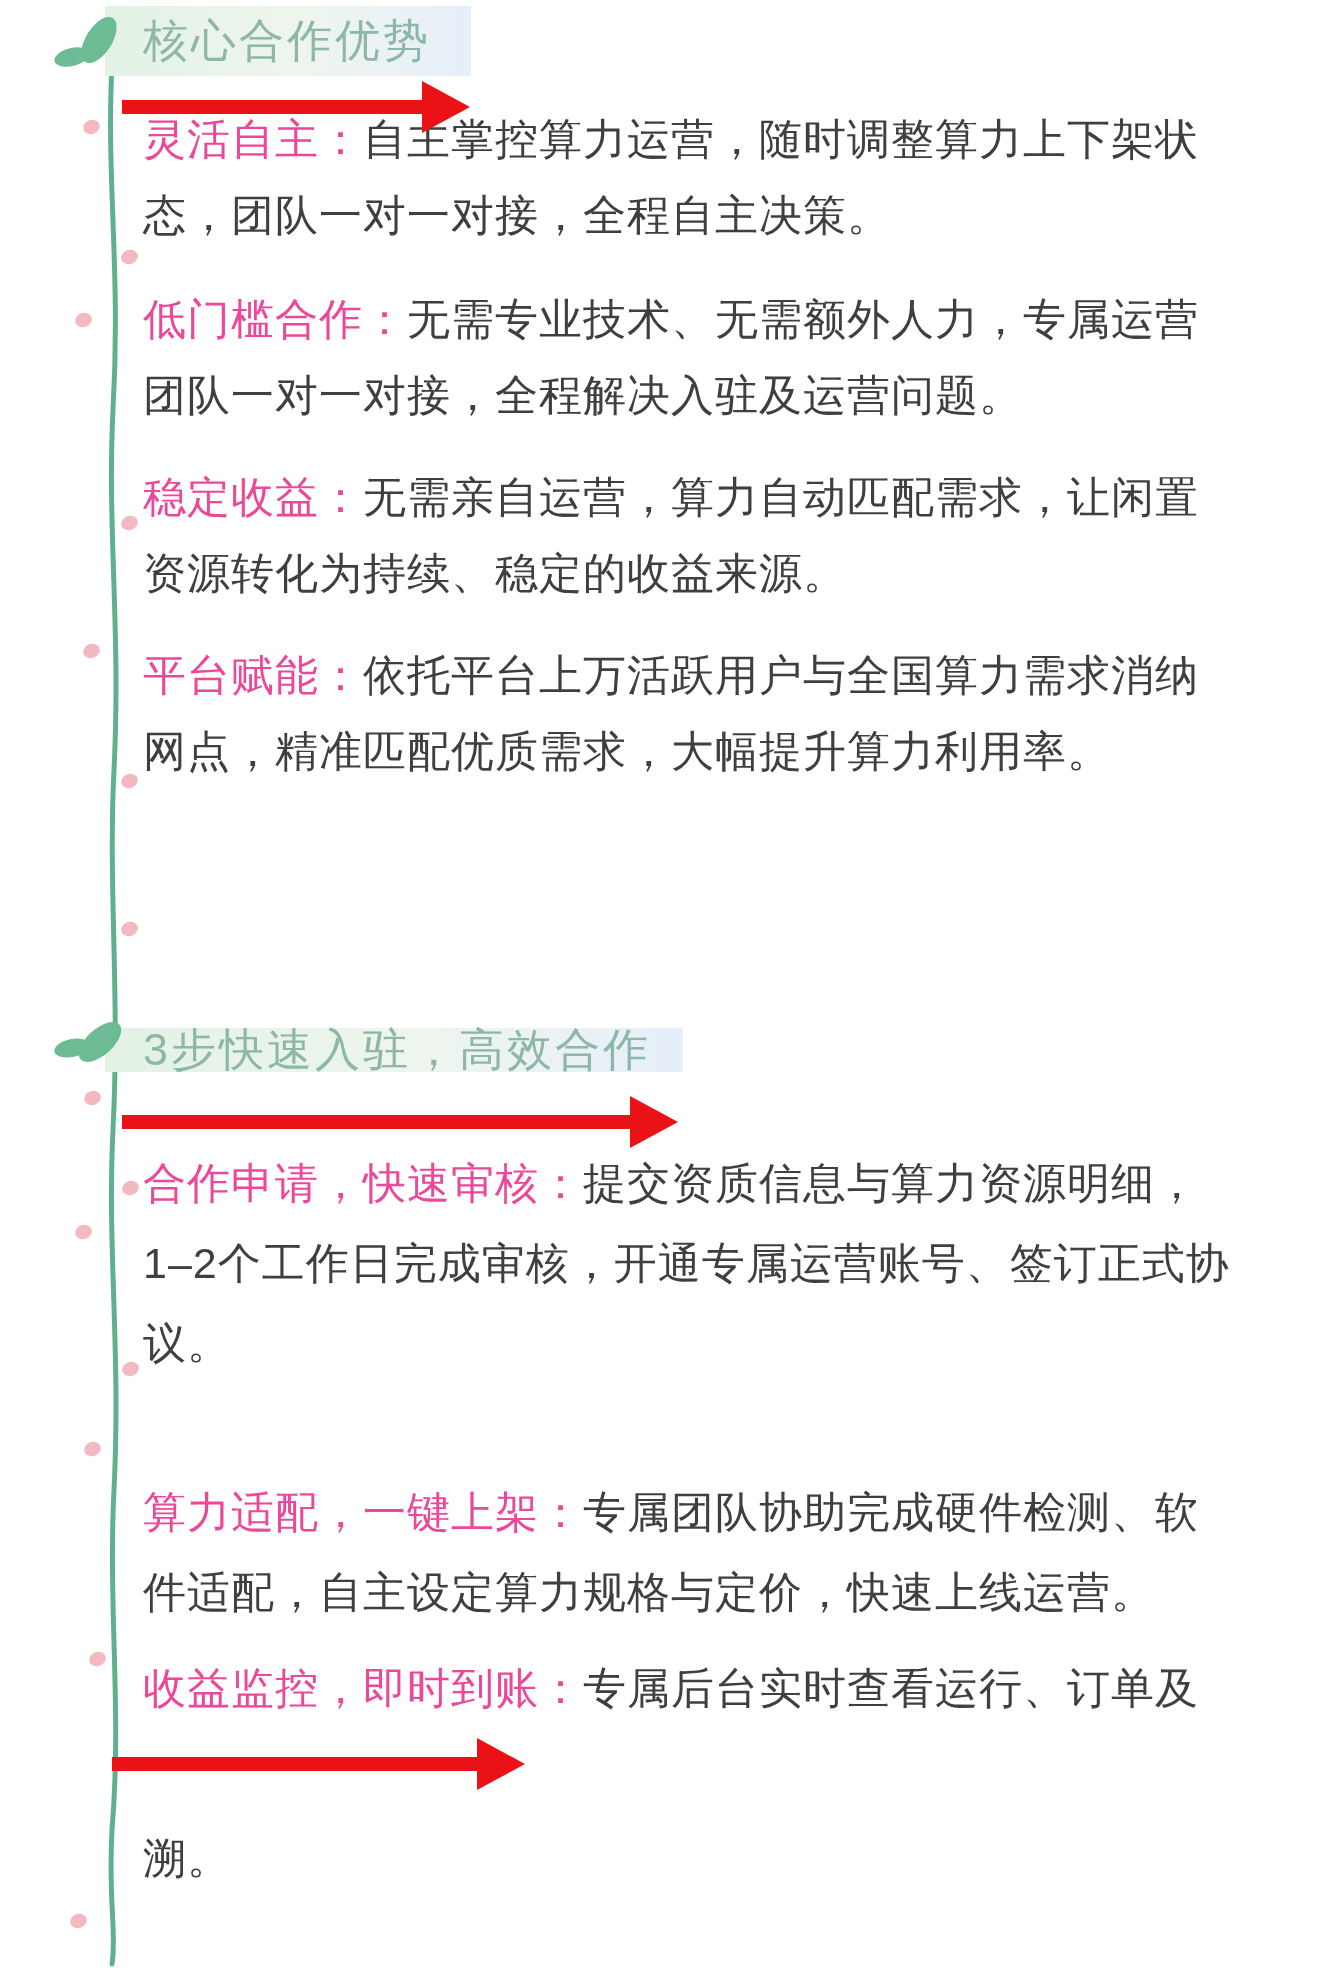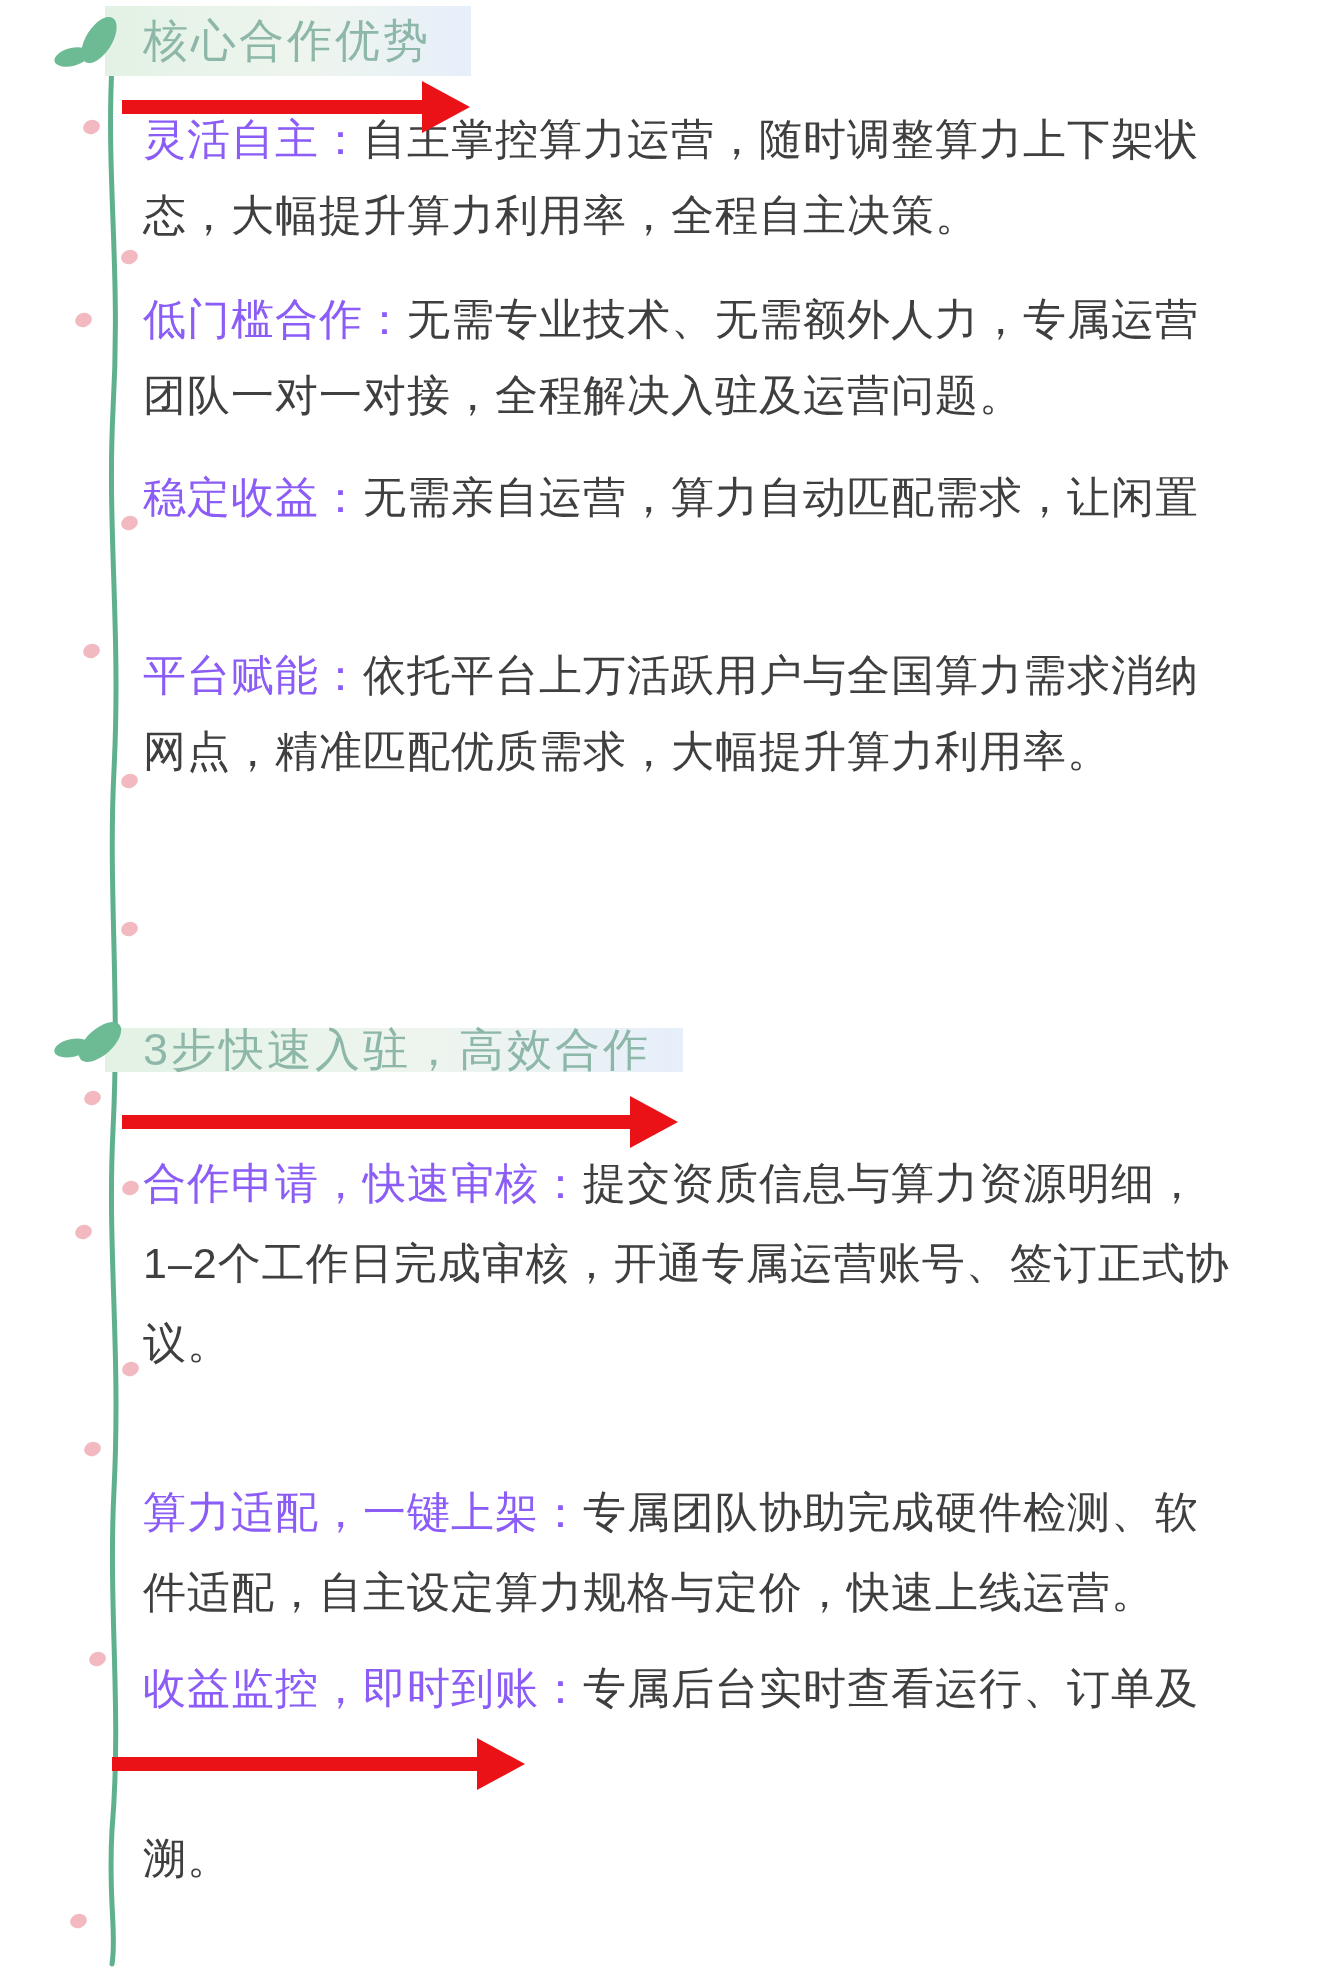--- a/index.html
+++ b/index.html
@@ -44,21 +44,21 @@
   .arrow3 .head{left:365px;}
   
   .para{
     position:absolute;left:143px;width:1100px;margin:0;
     font-size:43px;line-height:76px;letter-spacing:1px;color:#3f3f3f;
     z-index:3;white-space:nowrap;
   }
   .s2{line-height:80px;}
   .p7{line-height:85px;}
   .p7 .l2{display:inline-block;margin-top:28px;}
-  .plabel{color:#8b5cf6;}
+  .plabel{color:#ec4899;}
   .p1{top:101px;}
   .p2{top:281px;}
   .p3{top:459px;}
   .p4{top:637px;}
   .p5{top:1143px;}
   .p6{top:1472px;}
   .p7{top:1646px;}
 </style>
 </head>
 <body>
@@ -105,30 +105,31 @@
   <div class="shaft"></div>
     <div class="head"></div>
 </div>
 <div class="arrow arrow3">
   <div class="shaft"></div>
     <div class="head"></div>
 </div>
 
 <p class="para p1">
   <span class="plabel">灵活自主：</span><span>自主掌控算力运营，随时调整算力上下架状</span><br>
-  <span>态，大幅提升算力利用率，全程自主决策。</span>
+  <span>态，团队一对一对接，全程自主决策。</span>
 </p>
 
 <p class="para p2">
   <span class="plabel">低门槛合作：</span><span>无需专业技术、无需额外人力，专属运营</span><br>
   <span>团队一对一对接，全程解决入驻及运营问题。</span>
 </p>
 
 <p class="para p3">
   <span class="plabel">稳定收益：</span><span>无需亲自运营，算力自动匹配需求，让闲置</span><br>
+  <span>资源转化为持续、稳定的收益来源。</span>
 </p>
 
 <p class="para p4">
   <span class="plabel">平台赋能：</span><span>依托平台上万活跃用户与全国算力需求消纳</span><br>
   <span>网点，精准匹配优质需求，大幅提升算力利用率。</span>
 </p>
 
 <p class="para s2 p5">
   <span class="plabel">合作申请，快速审核：</span><span>提交资质信息与算力资源明细，</span><br>
   <span>1–2个工作日完成审核，开通专属运营账号、签订正式协</span><br>

